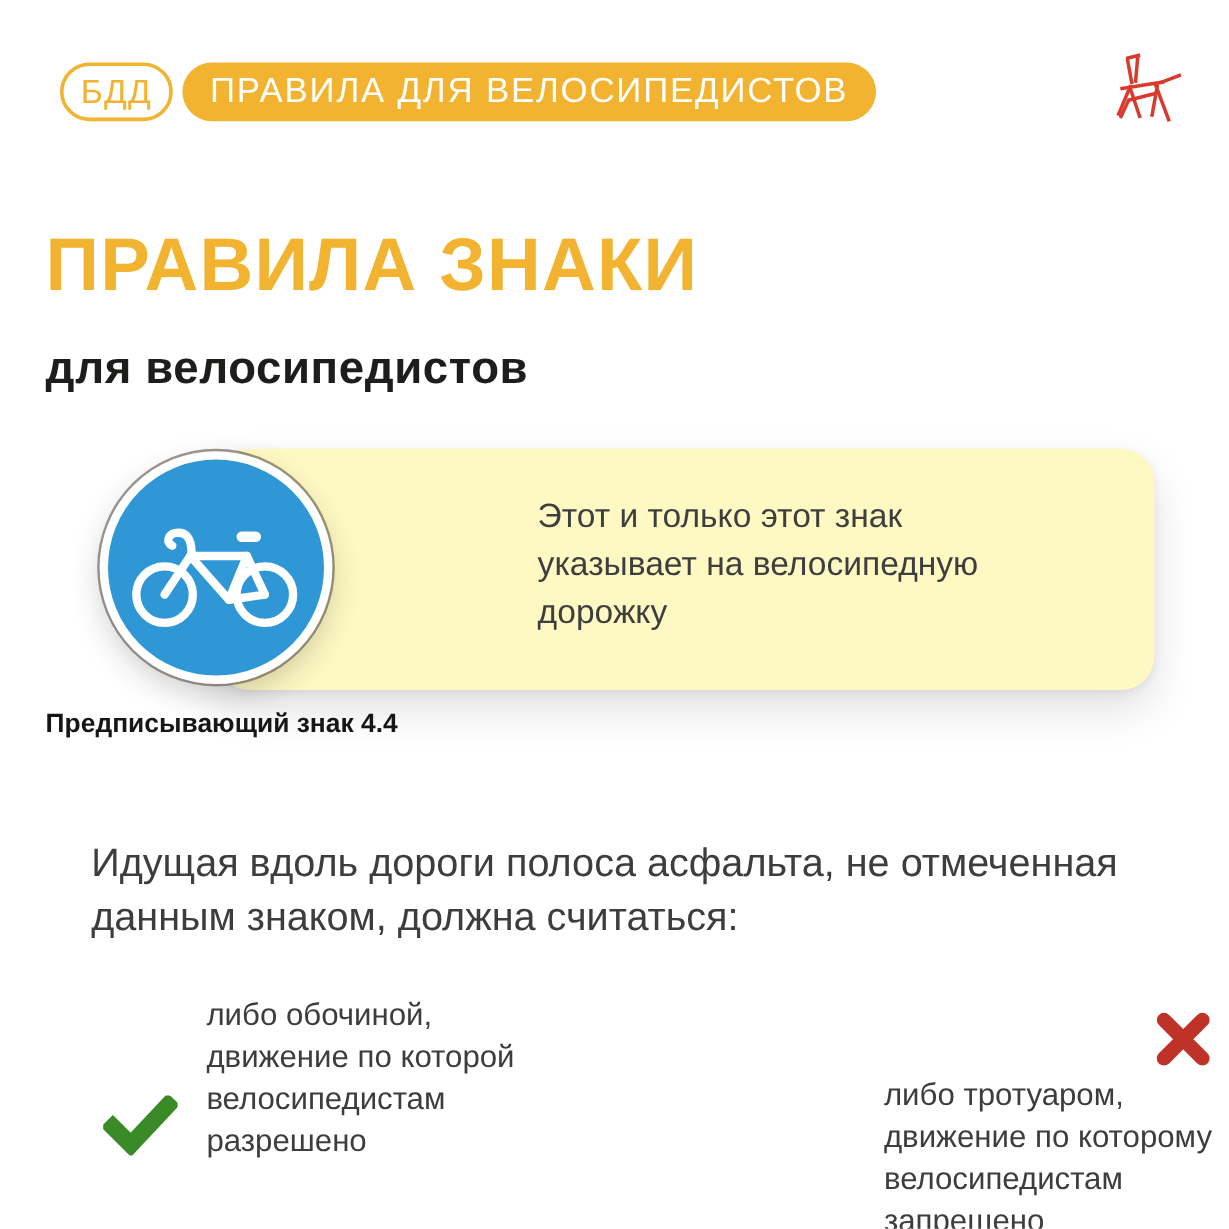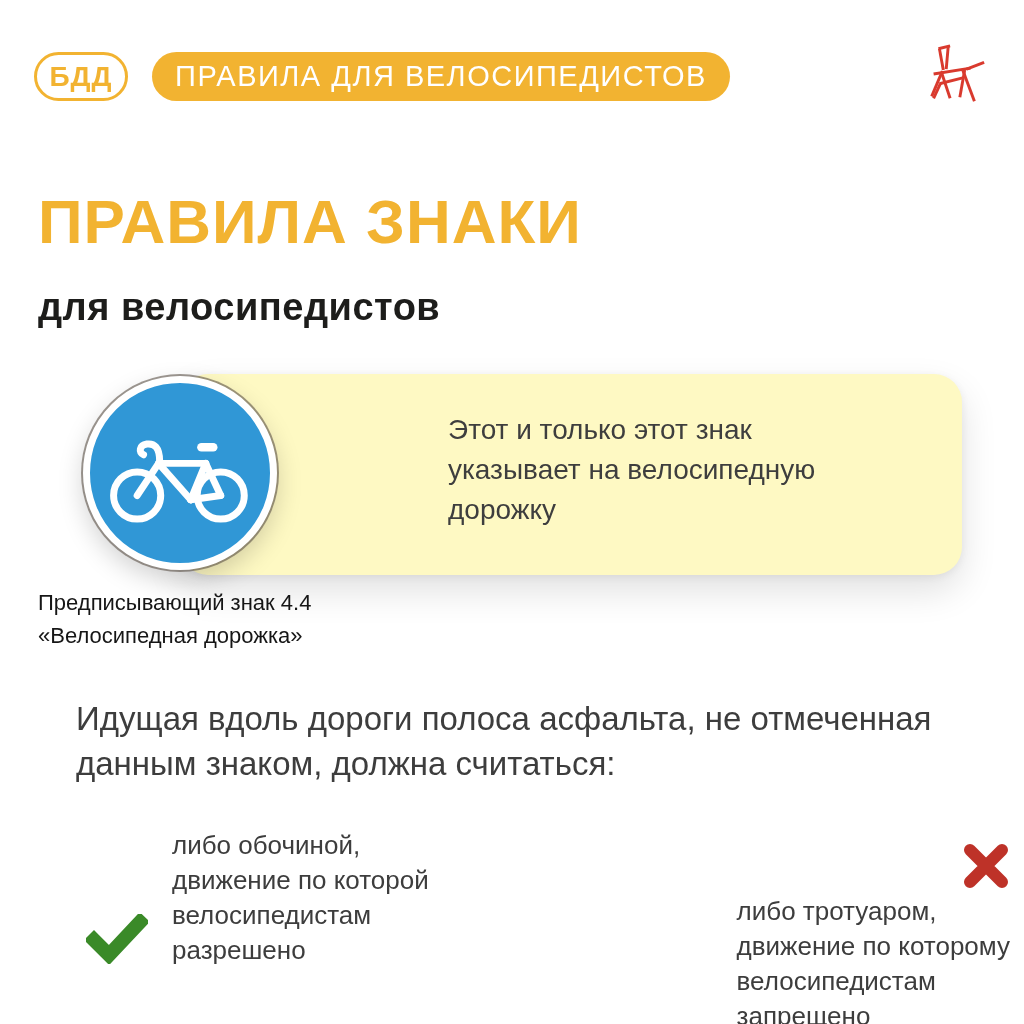--- a/index.html
+++ b/index.html
@@ -4,23 +4,23 @@
 <style>
   :root{
     --yellow:#F2B331; --blue:#3097D6; --green:#3A8A28; --red:#BE3228;
     --logo-red:#D93A2E; --text-dark:#1D1D1B; --text-gray:#3D3D3D;
   }
   *{margin:0;padding:0;box-sizing:border-box;}
   html,body{width:1024px;height:1024px;background:#fff;overflow:hidden;}
   body{font-family:"Liberation Sans","DejaVu Sans",sans-serif;position:relative;}
 
   
-  .badge{position:absolute;left:34px;top:52px;width:94px;height:49px;
+  .badge{position:absolute;left:50px;top:52px;width:94px;height:49px;
     border:3px solid var(--yellow);border-radius:25px;color:var(--yellow);
-    font-size:28px;font-weight:700;letter-spacing:1px;
+    font-size:28px;font-weight:400;letter-spacing:1px;
     display:flex;align-items:center;justify-content:center;}
   .pill{position:absolute;left:152px;top:52px;height:49px;width:578px;
     background:var(--yellow);border-radius:25px;color:#fff;font-size:29px;
     font-weight:500;letter-spacing:1.5px;
     display:flex;align-items:center;justify-content:center;}
   .logo{position:absolute;left:920px;top:40px;width:68px;height:70px;}
 
   
   .title{position:absolute;left:38px;top:186px;font-size:62px;font-weight:800;
     color:var(--yellow);letter-spacing:1px;white-space:nowrap;}
@@ -32,21 +32,21 @@
     background:#fef9c3;border-radius:28px;
     box-shadow:0 16px 36px rgba(0,0,0,.12),0 2px 8px rgba(0,0,0,.06);}
   .card-text{position:absolute;left:268px;top:36px;font-size:28px;line-height:40px;
     color:#3E3E3E;white-space:pre-line;}
   .sign{position:absolute;left:83px;top:376px;width:194px;height:194px;border-radius:50%;
     background:var(--blue);border:7px solid #fff;
     box-shadow:0 0 0 2px rgba(92,82,72,.6),0 10px 26px rgba(0,0,0,.18);
     display:flex;align-items:center;justify-content:center;}
   .sign svg{width:150px;height:118px;}
 
-  .caption{position:absolute;left:38px;top:586px;font-size:22px;font-weight:400;
+  .caption{position:absolute;left:38px;top:586px;font-size:22px;font-weight:700;
     color:#161616;line-height:33px;}
 
   .paragraph{position:absolute;left:76px;top:696px;font-size:33px;line-height:45px;
     color:var(--text-gray);white-space:pre-line;}
 
   
   .option{position:absolute;top:828px;display:flex;align-items:flex-end;}
   .option.allowed{left:86px;width:440px;}
   .option.forbidden{left:590px;width:420px;flex-direction:column;}
   .opt-icon{flex:0 0 auto;margin-top:14px;}
@@ -91,21 +91,20 @@
     <path d="M50,46 L80,80"></path>
     <path d="M94,46 L80,80"></path>
     <path d="M94,46 L108,76"></path>
     <path d="M80,80 L108,76"></path>
     <path d="M51,44 C51,31 46,27 39,28 C32,29 31,36 36,38"></path>
     <rect x="86" y="27" width="19" height="8" rx="4" fill="#fff" stroke="none"></rect>
   </svg>
 </div>
 <div class="caption">
   <div>Предписывающий знак 4.4</div>
-  <div>«Велосипедная дорожка»</div>
 </div>
 
 <div class="paragraph">Идущая вдоль дороги полоса асфальта, не отмеченная
 данным знаком, должна считаться:</div>
 
 <div class="option allowed">
   <div class="opt-icon">
     <svg width="62" height="50" viewBox="0 0 62 50">
       <path d="M8,26 L23,41 L54,8" fill="none" stroke="#3A8A28" stroke-width="14" stroke-linecap="square"></path>
     </svg>

